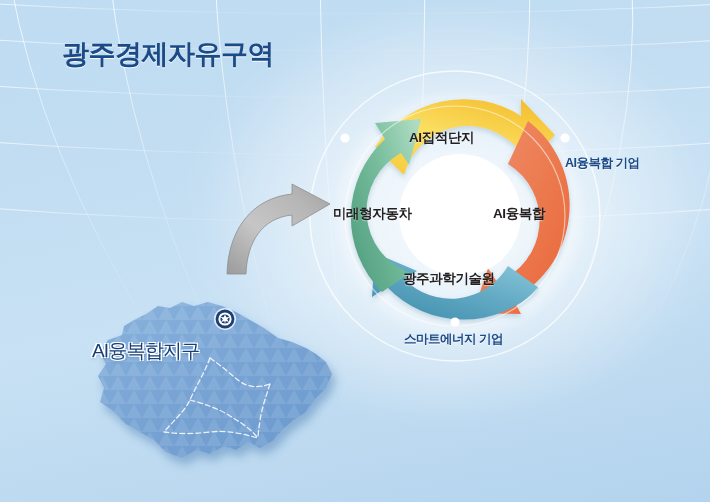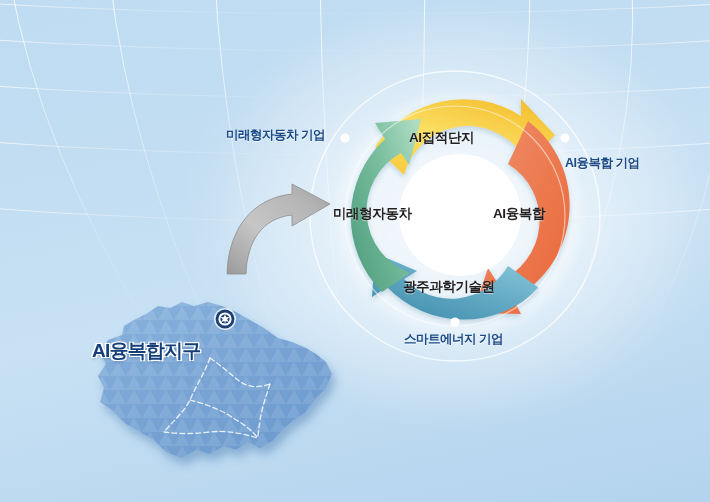--- a/index.html
+++ b/index.html
@@ -32,39 +32,39 @@
   #cycle-svg{position:absolute;left:0;top:0;width:270px;height:280px;}
 
   .seg-label{
     position:absolute;
     font-size:13.5px;font-weight:700;color:#231f20;
     white-space:nowrap;letter-spacing:-0.4px;
     text-shadow:0 1px 1px rgba(255,255,255,0.5);
   }
   #seg-label-0{left:84px;top:54px;}   
   #seg-label-1{left:168px;top:130px;} 
-  #seg-label-2{left:78px;top:203px;}  
+  #seg-label-2{left:78px;top:195px;}  
   #seg-label-3{left:8px;top:130px;}   
 
   
   .ring-label{
     position:absolute;font-size:12.5px;font-weight:700;
     color:#1b4a86;white-space:nowrap;letter-spacing:-0.5px;
     text-shadow:0 1px 0 rgba(255,255,255,0.8);
   }
   #ring-label-0{left:226px;top:127px;}  
   #ring-label-1{left:565px;top:127px;margin-top:28px;}  
   #ring-label-2{left:404px;top:331px;}  
 
   
   #map{position:absolute;left:78px;top:292px;width:290px;height:185px;}
   #map-svg{position:absolute;left:0;top:0;width:290px;height:185px;}
   #map-label{
     position:absolute;left:92px;top:338px;
-    font-size:19px;font-weight:700;color:#143f78;
+    font-size:19px;font-weight:400;color:#143f78;
     letter-spacing:-0.8px;white-space:nowrap;
     text-shadow:
       -1.4px -1.4px 0 #ffffff, 1.4px -1.4px 0 #ffffff,
       -1.4px  1.4px 0 #ffffff, 1.4px  1.4px 0 #ffffff,
       0 2px 3px rgba(20,60,120,0.35);
   }
   #map-pin{position:absolute;left:212px;top:306px;width:26px;height:26px;}
 
   
   #arrow{position:absolute;left:222px;top:182px;width:115px;height:95px;}
@@ -98,20 +98,21 @@
       <path d="M215,-20 Q224,150 272,330"></path>
       <path d="M320,-20 Q322,150 340,330"></path>
       <path d="M425,-20 Q424,150 412,330"></path>
       <path d="M530,-20 Q530,150 486,330"></path>
       <path d="M632,-20 Q640,150 566,330"></path>
       <path d="M722,-20 Q744,150 650,330"></path>
     </g>
     <ellipse cx="455" cy="212" rx="250" ry="210" fill="url(#coreGlow)"></ellipse>
   </svg>
 
+  <div id="title">광주경제자유구역</div>
 
   <div id="cycle">
     <svg id="cycle-svg" viewBox="0 0 270 280">
       <defs>
         <linearGradient id="gradTop" x1="0.15" y1="1" x2="0.85" y2="0">
           <stop offset="0%" stop-color="#f7cc3e"></stop>
           <stop offset="45%" stop-color="#fbdf63"></stop>
           <stop offset="100%" stop-color="#f4bd2c"></stop>
         </linearGradient>
         <linearGradient id="gradRight" x1="0" y1="0" x2="1" y2="1">
@@ -178,21 +179,20 @@
   </div>
 
   <svg style="position:absolute;left:282px;top:38px;width:350px;height:340px;" viewBox="0 0 350 340">
     <circle cx="173" cy="178" r="110" fill="none" stroke="#ffffff" stroke-opacity="0.55" stroke-width="1.2"></circle>
     <circle cx="173" cy="178" r="145" fill="none" stroke="#ffffff" stroke-opacity="0.75" stroke-width="1.4"></circle>
     <circle cx="63" cy="100" r="4.6" fill="#ffffff"></circle>
     <circle cx="283" cy="100" r="4.6" fill="#ffffff"></circle>
     <circle cx="173" cy="284" r="4.6" fill="#ffffff"></circle>
   </svg>
 
-  <div class="ring-label" id="ring-label-0">미래형자동차 기업</div>
   <div class="ring-label" id="ring-label-1">AI융복합 기업</div>
   <div class="ring-label" id="ring-label-2">스마트에너지 기업</div>
 
   <svg id="arrow" viewBox="0 0 115 95">
     <defs>
       <linearGradient id="arrowGrad" x1="0" y1="1" x2="1" y2="0">
         <stop offset="0%" stop-color="#9b9b9b"></stop>
         <stop offset="40%" stop-color="#c6c6c6"></stop>
         <stop offset="75%" stop-color="#b6b6b6"></stop>
         <stop offset="100%" stop-color="#a2a2a2"></stop>

